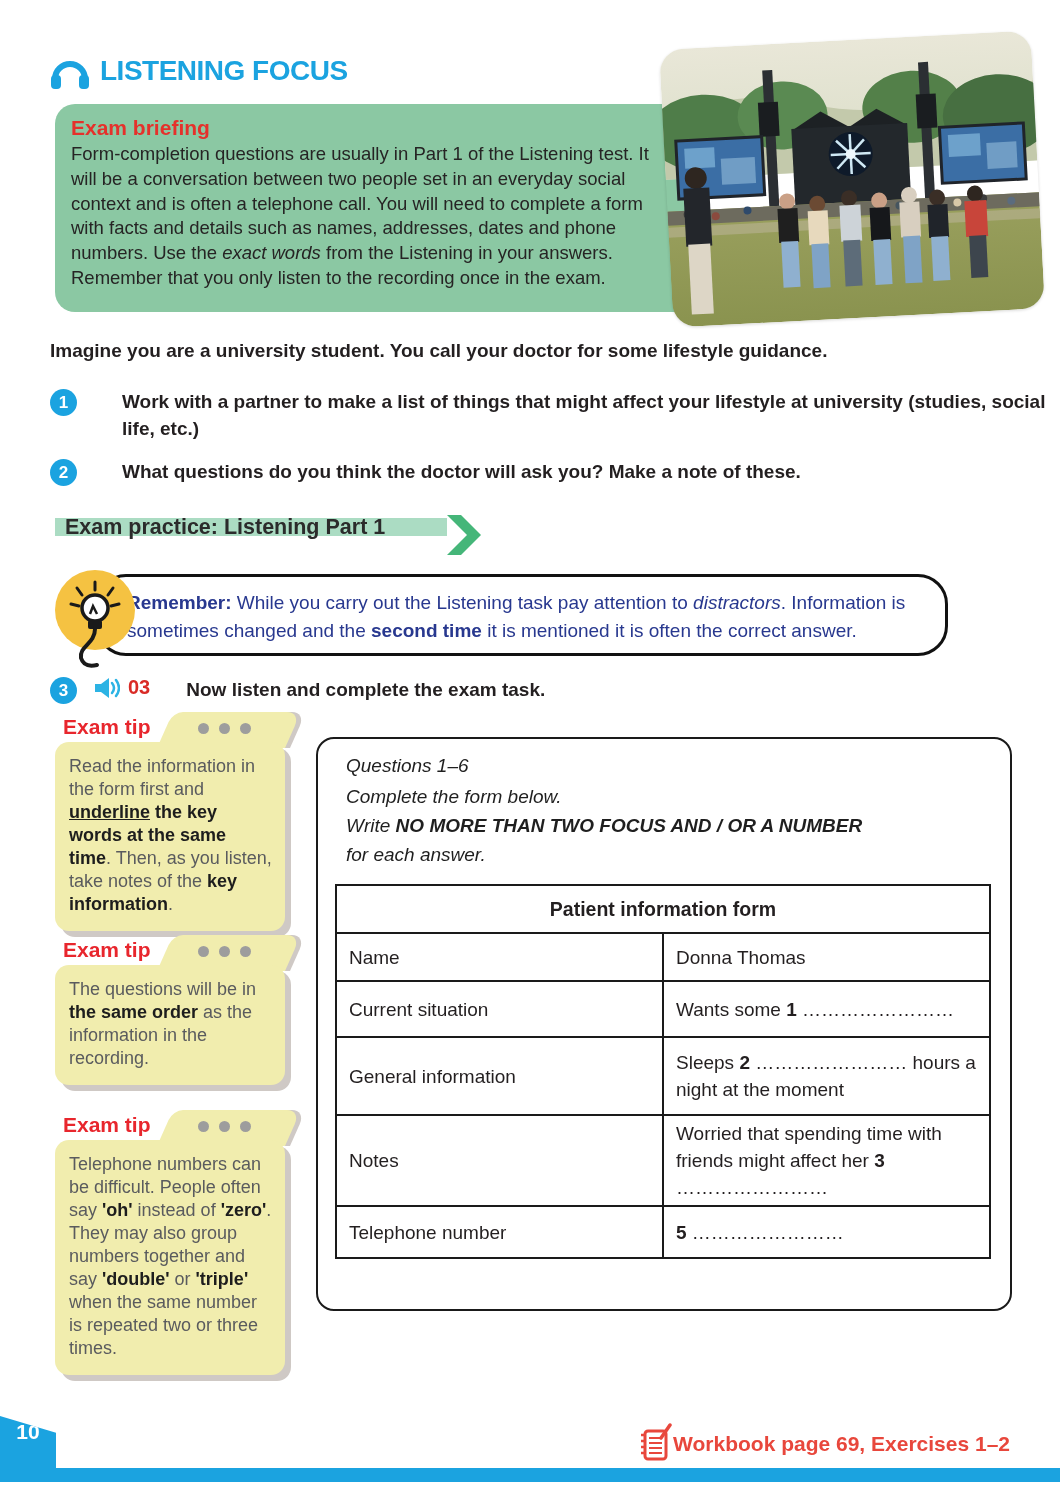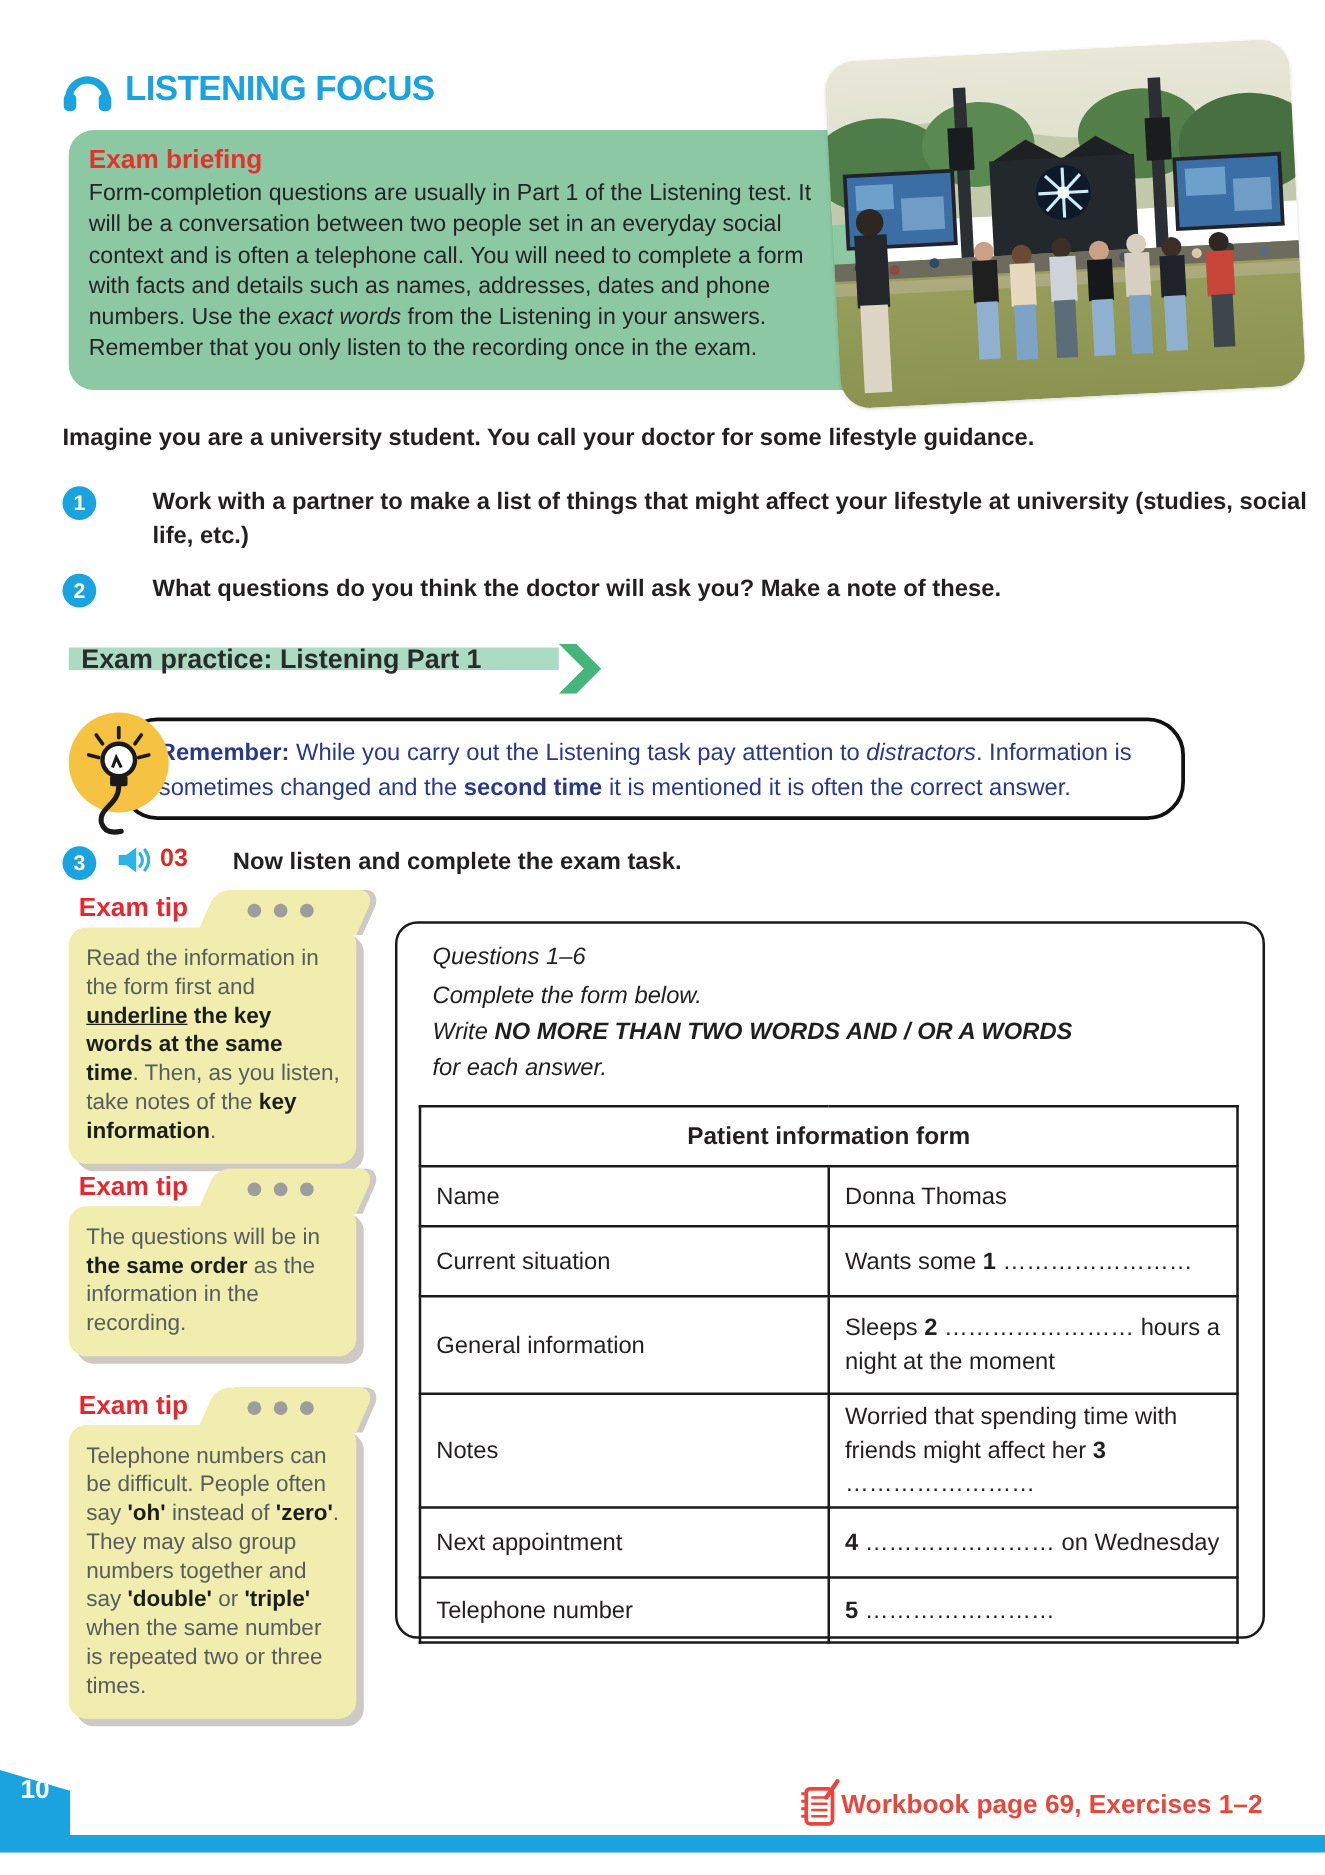--- a/index.html
+++ b/index.html
@@ -279,21 +279,21 @@
         <i></i>
         <i></i>
       </div>
     <div class="tip-label">Exam tip</div>
     <div class="tip-body"><span class="seg-normal">Telephone numbers can be difficult. People often say </span><span class="seg-bold">'oh'</span><span class="seg-normal"> instead of </span><span class="seg-bold">'zero'</span><span class="seg-normal">. They may also group numbers together and say </span><span class="seg-bold">'double'</span><span class="seg-normal"> or </span><span class="seg-bold">'triple'</span><span class="seg-normal"> when the same number is repeated two or three times.</span></div>
   </div>
 
   <div class="panel"></div>
   <div class="panel-line" style="left:346px;top:755px;">Questions 1–6</div>
   <div class="panel-line" style="left:346px;top:786px;">Complete the form below.</div>
-  <div class="panel-line" style="left:346px;top:815px;"><span class="seg-italic">Write </span><span class="seg-bold-italic">NO MORE THAN TWO WORDS AND / OR A WORDS</span></div>
+  <div class="panel-line" style="left:346px;top:815px;"><span class="seg-italic">Write </span><span class="seg-bold-italic">NO MORE THAN TWO FOCUS AND / OR A NUMBER</span></div>
   <div class="panel-line" style="left:346px;top:844px;">for each answer.</div>
 
   <table class="form-table">
     <tbody>
       <tr>
         <th colspan="2">Patient information form</th>
       </tr>
       <tr class="r-name">
         <td class="c1">Name</td>
         <td class="c2"><span class="seg-normal">Donna Thomas</span></td>
@@ -302,24 +302,20 @@
         <td class="c1">Current situation</td>
         <td class="c2"><span class="seg-normal">Wants some </span><span class="seg-bold">1</span><span class="seg-normal"> ……………………</span></td>
       </tr>
       <tr class="r-gen">
         <td class="c1">General information</td>
         <td class="c2"><span class="seg-normal">Sleeps </span><span class="seg-bold">2</span><span class="seg-normal"> …………………… hours a night at the moment</span></td>
       </tr>
       <tr class="r-notes">
         <td class="c1">Notes</td>
         <td class="c2"><span class="seg-normal">Worried that spending time with friends might affect her </span><span class="seg-bold">3</span><span class="seg-normal"> ……………………</span></td>
-      </tr>
-      <tr class="r-next">
-        <td class="c1">Next appointment</td>
-        <td class="c2"><span class="seg-bold">4</span><span class="seg-normal"> …………………… on Wednesday</span></td>
       </tr>
       <tr class="r-tel">
         <td class="c1">Telephone number</td>
         <td class="c2"><span class="seg-bold">5</span><span class="seg-normal"> ……………………</span></td>
       </tr>
     </tbody>
   </table>
 
   <div class="workbook">
     <svg width="36" height="42" viewBox="0 0 36 42">

